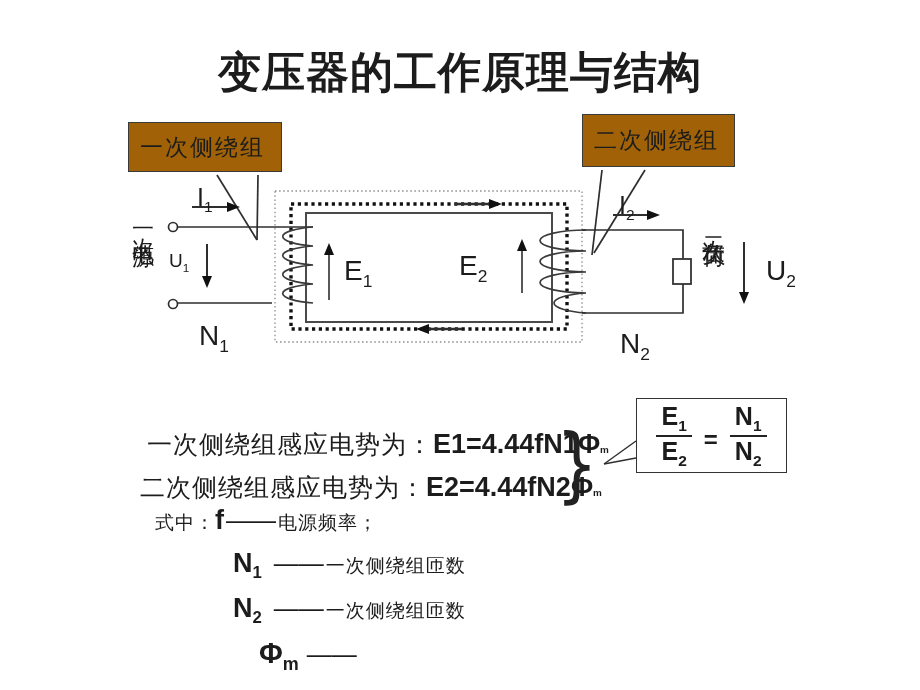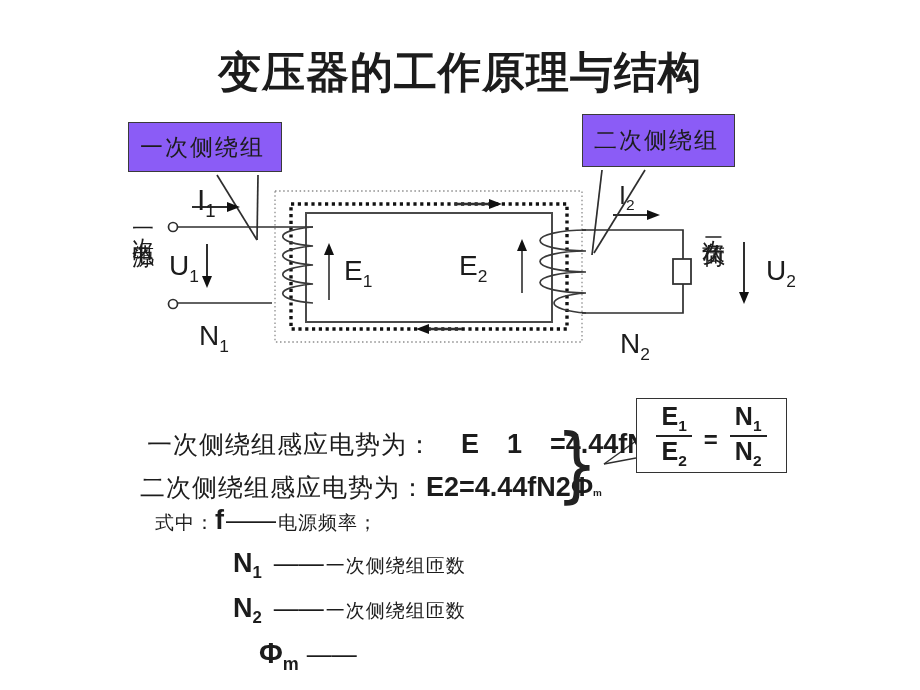--- a/index.html
+++ b/index.html
@@ -9,21 +9,21 @@
   }
   .abs{position:absolute;}
   .title{
     left:0;top:44px;width:920px;text-align:center;
     font-family:"Liberation Serif",serif;font-weight:bold;font-size:43px;letter-spacing:1px;
   }
   svg.wires{left:0;top:0;width:920px;height:690px;z-index:1;}
   .lbl{z-index:2;line-height:1.05;white-space:nowrap;}
   sub{font-size:0.62em;}
   .callout{
-    z-index:2;background:#8b5cf6;border:1.6px solid #3a3a3a;
+    z-index:2;background:#a16207;border:1.6px solid #3a3a3a;
     display:flex;align-items:center;padding-left:11px;font-size:23px;letter-spacing:2px;
   }
   .vtext{
     z-index:2;writing-mode:vertical-rl;text-orientation:upright;
     font-size:22px;letter-spacing:4px;line-height:1;
   }
   .fxrow{z-index:2;display:flex;align-items:baseline;white-space:nowrap;}
   .fxrow .cn{font-size:25px;letter-spacing:1px;}
   .fxrow .fx{font-size:27px;font-weight:600;}
   .fxrow .phi{font-size:27px;font-weight:700;}
@@ -119,31 +119,31 @@
     </g>
   </svg>
 
   <div class="abs callout" style="left:128px;top:122px;width:141px;height:48px;">
     <span>一次侧绕组</span>
   </div>
   <div class="abs callout" style="left:582px;top:114px;width:140px;height:51px;">
     <span>二次侧绕组</span>
   </div>
 
-  <div class="abs lbl" style="left:197px;top:184px;font-size:30px;">
+  <div class="abs lbl" style="left:197px;top:184px;font-size:25px;">
     <span>I</span><sub>1</sub>
   </div>
-  <div class="abs lbl" style="left:619px;top:182px;font-size:25px;">
+  <div class="abs lbl" style="left:619px;top:192px;font-size:25px;">
     <span>I</span><sub>2</sub>
   </div>
 
   <div class="abs vtext" style="left:132px;top:217px;height:100px;">一次电源</div>
   <div class="abs vtext" style="left:702px;top:220px;height:98px;font-size:23px;letter-spacing:2px;">二次负荷</div>
 
-  <div class="abs lbl" style="left:169px;top:251px;font-size:28px;">
+  <div class="abs lbl" style="left:169px;top:251px;font-size:19px;">
     <span>U</span><sub>1</sub>
   </div>
   <div class="abs lbl" style="left:766px;top:256px;font-size:28px;">
     <span>U</span><sub>2</sub>
   </div>
 
   <div class="abs lbl" style="left:344px;top:256px;font-size:28px;">
     <span>E</span><sub>1</sub>
   </div>
   <div class="abs lbl" style="left:459px;top:251px;font-size:28px;">
@@ -151,21 +151,21 @@
   </div>
 
   <div class="abs lbl" style="left:199px;top:321px;font-size:28px;">
     <span>N</span><sub>1</sub>
   </div>
   <div class="abs lbl" style="left:620px;top:329px;font-size:28px;">
     <span>N</span><sub>2</sub>
   </div>
 
 
-  <div class="abs fxrow" style="left:147px;top:428px;gap:28px;">
+  <div class="abs fxrow" style="left:147px;top:428px;">
     <span class="cn">一次侧绕组感应电势为：</span>
     <span class="fx">E</span>
       <sub class="fx">1</sub>
     <span class="fx">=4.44fN</span>
       <sub class="fx">1</sub>
     <span class="phi">Φ</span>
       <sub class="phi-sub">m</sub>
   </div>
 
   <div class="abs fxrow" style="left:140px;top:471px;">

